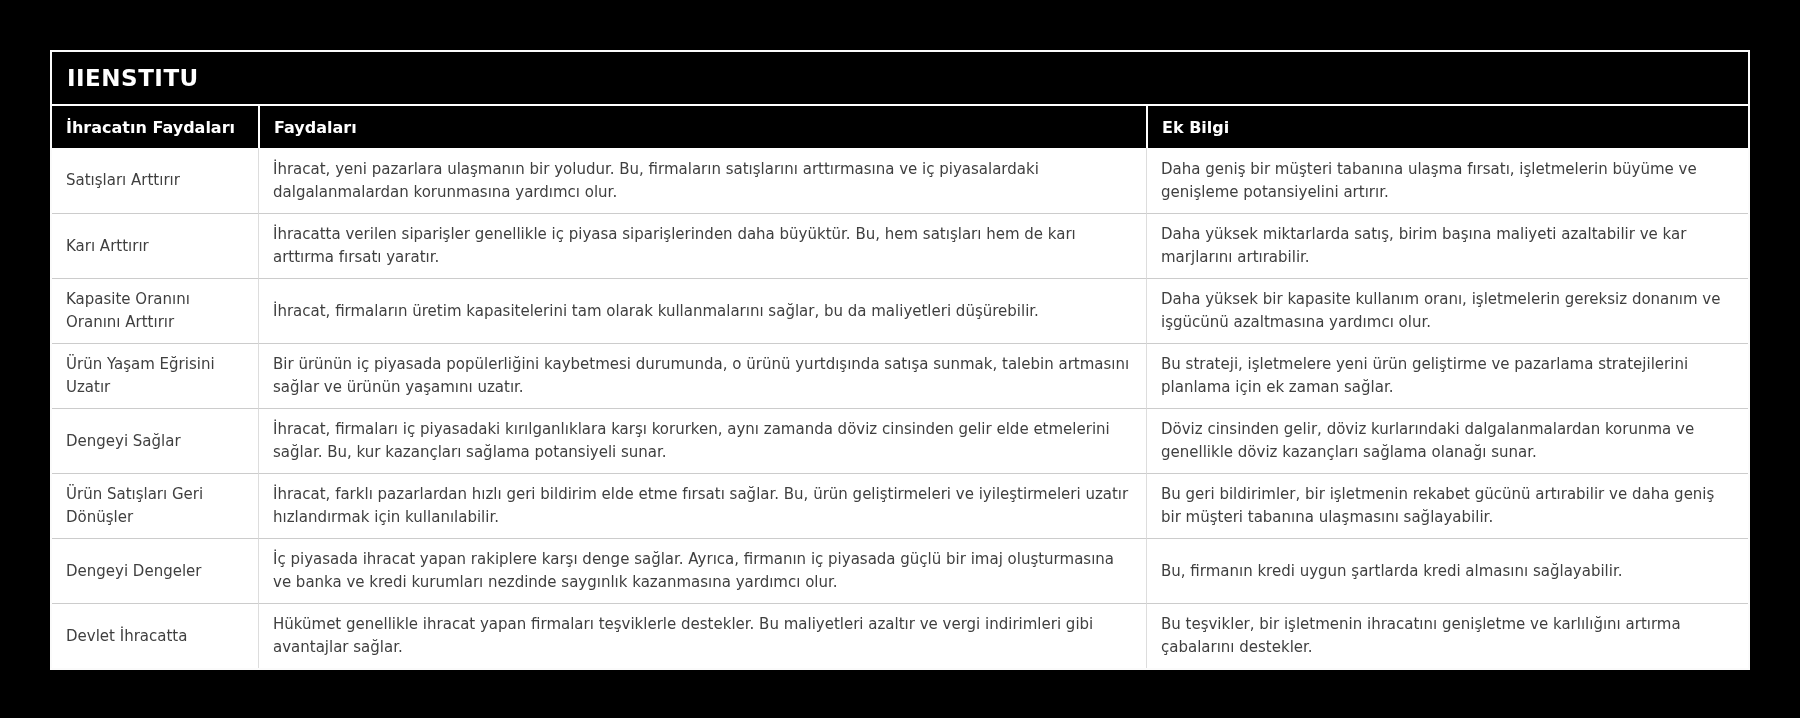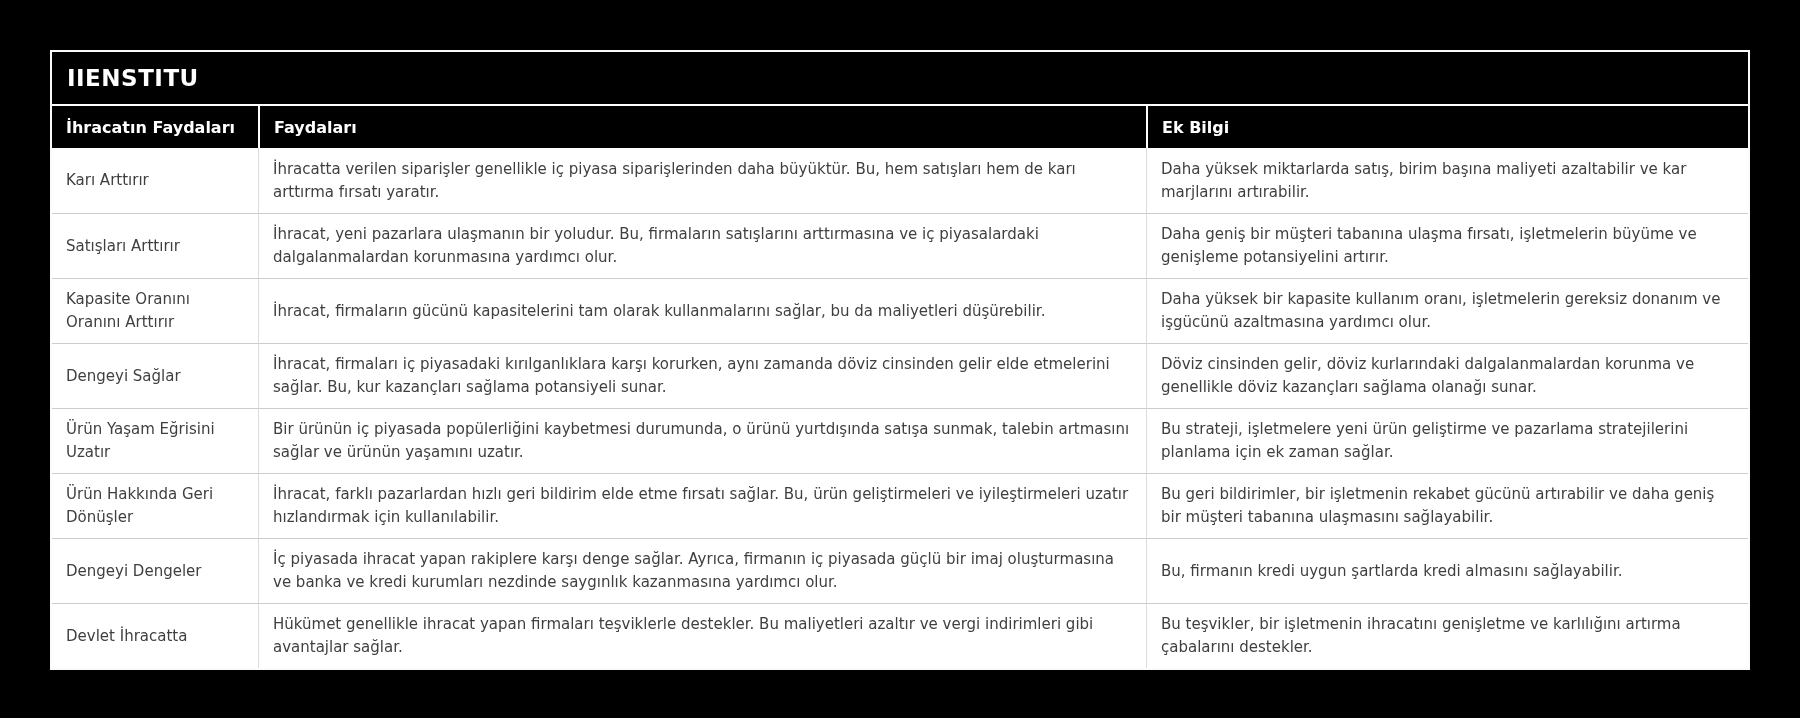--- a/index.html
+++ b/index.html
@@ -91,46 +91,46 @@
       </colgroup>
       <thead>
         <tr>
           <th>İhracatın Faydaları</th>
           <th>Faydaları</th>
           <th>Ek Bilgi</th>
         </tr>
       </thead>
       <tbody>
         <tr>
+          <td>Satışları Arttırır</td>
+          <td>İhracat, yeni pazarlara ulaşmanın bir yoludur. Bu, firmaların satışlarını arttırmasına ve iç piyasalardaki dalgalanmalardan korunmasına yardımcı olur.</td>
+          <td>Daha geniş bir müşteri tabanına ulaşma fırsatı, işletmelerin büyüme ve genişleme potansiyelini artırır.</td>
+        </tr>
+        <tr>
           <td>Karı Arttırır</td>
           <td>İhracatta verilen siparişler genellikle iç piyasa siparişlerinden daha büyüktür. Bu, hem satışları hem de karı arttırma fırsatı yaratır.</td>
           <td>Daha yüksek miktarlarda satış, birim başına maliyeti azaltabilir ve kar marjlarını artırabilir.</td>
         </tr>
         <tr>
-          <td>Satışları Arttırır</td>
-          <td>İhracat, yeni pazarlara ulaşmanın bir yoludur. Bu, firmaların satışlarını arttırmasına ve iç piyasalardaki dalgalanmalardan korunmasına yardımcı olur.</td>
-          <td>Daha geniş bir müşteri tabanına ulaşma fırsatı, işletmelerin büyüme ve genişleme potansiyelini artırır.</td>
+          <td>Kapasite Oranını Oranını Arttırır</td>
+          <td>İhracat, firmaların üretim kapasitelerini tam olarak kullanmalarını sağlar, bu da maliyetleri düşürebilir.</td>
+          <td>Daha yüksek bir kapasite kullanım oranı, işletmelerin gereksiz donanım ve işgücünü azaltmasına yardımcı olur.</td>
         </tr>
         <tr>
-          <td>Kapasite Oranını Oranını Arttırır</td>
-          <td>İhracat, firmaların gücünü kapasitelerini tam olarak kullanmalarını sağlar, bu da maliyetleri düşürebilir.</td>
-          <td>Daha yüksek bir kapasite kullanım oranı, işletmelerin gereksiz donanım ve işgücünü azaltmasına yardımcı olur.</td>
+          <td>Ürün Yaşam Eğrisini Uzatır</td>
+          <td>Bir ürünün iç piyasada popülerliğini kaybetmesi durumunda, o ürünü yurtdışında satışa sunmak, talebin artmasını sağlar ve ürünün yaşamını uzatır.</td>
+          <td>Bu strateji, işletmelere yeni ürün geliştirme ve pazarlama stratejilerini planlama için ek zaman sağlar.</td>
         </tr>
         <tr>
           <td>Dengeyi Sağlar</td>
           <td>İhracat, firmaları iç piyasadaki kırılganlıklara karşı korurken, aynı zamanda döviz cinsinden gelir elde etmelerini sağlar. Bu, kur kazançları sağlama potansiyeli sunar.</td>
           <td>Döviz cinsinden gelir, döviz kurlarındaki dalgalanmalardan korunma ve genellikle döviz kazançları sağlama olanağı sunar.</td>
         </tr>
         <tr>
-          <td>Ürün Yaşam Eğrisini Uzatır</td>
-          <td>Bir ürünün iç piyasada popülerliğini kaybetmesi durumunda, o ürünü yurtdışında satışa sunmak, talebin artmasını sağlar ve ürünün yaşamını uzatır.</td>
-          <td>Bu strateji, işletmelere yeni ürün geliştirme ve pazarlama stratejilerini planlama için ek zaman sağlar.</td>
-        </tr>
-        <tr>
-          <td>Ürün Hakkında Geri Dönüşler</td>
+          <td>Ürün Satışları Geri Dönüşler</td>
           <td>İhracat, farklı pazarlardan hızlı geri bildirim elde etme fırsatı sağlar. Bu, ürün geliştirmeleri ve iyileştirmeleri uzatır hızlandırmak için kullanılabilir.</td>
           <td>Bu geri bildirimler, bir işletmenin rekabet gücünü artırabilir ve daha geniş bir müşteri tabanına ulaşmasını sağlayabilir.</td>
         </tr>
         <tr>
           <td>Dengeyi Dengeler</td>
           <td>İç piyasada ihracat yapan rakiplere karşı denge sağlar. Ayrıca, firmanın iç piyasada güçlü bir imaj oluşturmasına ve banka ve kredi kurumları nezdinde saygınlık kazanmasına yardımcı olur.</td>
           <td>Bu, firmanın kredi uygun şartlarda kredi almasını sağlayabilir.</td>
         </tr>
         <tr>
           <td>Devlet İhracatta</td>

